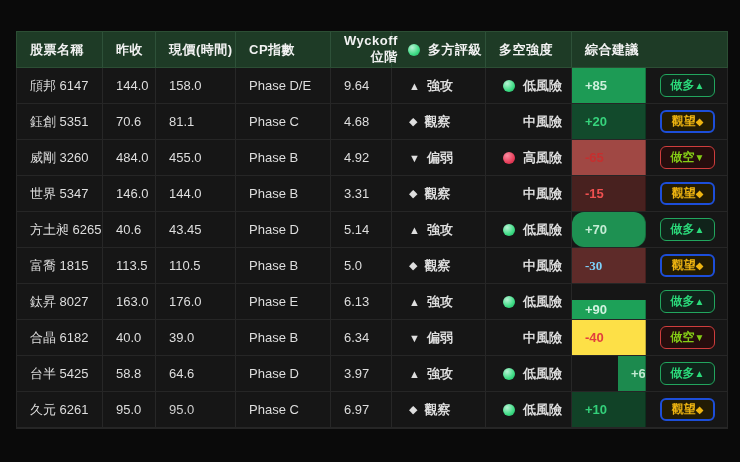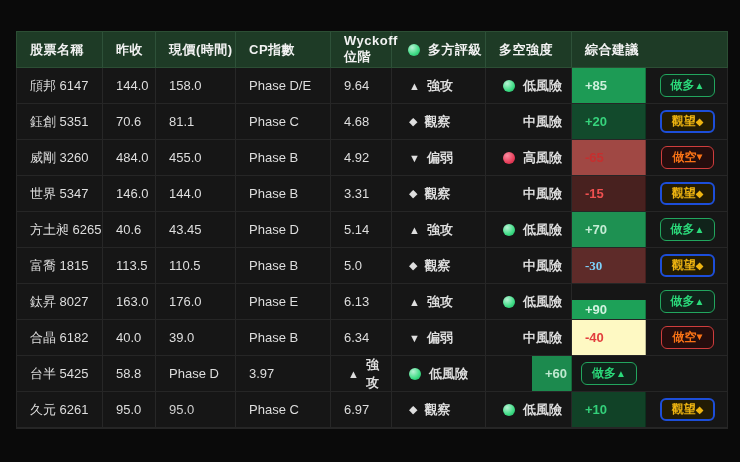--- a/index.html
+++ b/index.html
@@ -1,18 +1,18 @@
 <!DOCTYPE html>
 <html><head>
 <meta charset="utf-8">
 <style>
   * { margin:0; padding:0; box-sizing:border-box; }
   html,body { width:740px; height:462px; background:#0a0a0a; overflow:hidden;
     font-family:"Liberation Sans","DejaVu Sans",sans-serif; }
-  .page { position:relative; width:632px; height:462px; background:#0a0a0a; }
+  .page { position:relative; width:632px; height:462px; background:#0a0a0a;text-align:right; }
   .table { position:absolute; left:16px; top:31px; width:712px; }
 
   .grid { display:grid; grid-template-columns:86px 53px 80px 95px 61px 94px 86px 74px 83px; }
 
   .header { background:#1e3b26; height:37px; border:1px solid #2c4e34; }
   .hcell { display:flex; align-items:center; color:#f2f2f2; font-size:13px; font-weight:bold;
     border-right:1px solid #2e5139; padding-left:13px; letter-spacing:.5px; }
   .hcell:last-child { border-right:none; }
   .hcell.pad-lg { padding-left:16px; }
 
@@ -44,21 +44,21 @@
 
   .strength-cell { font-weight:bold; font-size:13px; padding-left:13px !important;
     border-right:1px solid rgba(0,0,0,.25) !important; }
 
   .advice-cell { justify-content:center; padding-left:0 !important; }
   .advice-btn { display:inline-flex; align-items:center; gap:0; height:23px; padding:0 10px;
     border-radius:6px; font-size:12px; font-weight:bold; background:transparent; cursor:pointer; }
   .advice-btn .b-icon { font-size:10px; }
   .a-long  { border:1.5px solid #22a65e; color:#2bd97a; background:#10231a; }
   .a-wait  { border:2px solid #1d4ed8; color:#eeb411; background:#221b04; }
-  .a-short { border:1.5px solid #cf3d3d; color:#f97316; background:#250d0d;font-family:Liberation Mono, monospace; }
+  .a-short { border:1.5px solid #cf3d3d; color:#84cc16; background:#250d0d; }
 </style>
 </head>
 <body>
 
 <div class="page">
   <div class="table">
 
     <div class="grid header">
       <div class="hcell">股票名稱</div>
       <div class="hcell">昨收</div>
@@ -173,21 +173,21 @@
     <div class="cell c-phase">Phase D</div>
     <div class="cell c-cp">5.14</div>
     <div class="cell rating t-bull">
       <span class="sig-icon">▲</span>
       <span>強攻</span>
     </div>
     <div class="cell risk r-low">
       <span class="ball risk-ball ball-green"></span>
       <span>低風險</span>
     </div>
-    <div class="cell strength-cell" style="background: rgb(30, 145, 82); color: rgb(197, 236, 213);">+70</div>
+    <div class="cell strength-cell" style="background: rgb(30, 145, 82); color: rgb(197, 236, 213); border-radius: 12px;">+70</div>
     <div class="cell advice-cell">
       <span class="advice-btn a-long">
         <span>做多</span>
         <span class="b-icon">▲</span>
       </span>
     </div>
   </div>
 
   <div class="grid row">
     <div class="cell">富喬 1815</div>
@@ -242,32 +242,33 @@
     <div class="cell c-phase">Phase B</div>
     <div class="cell c-cp">6.34</div>
     <div class="cell rating t-bear">
       <span class="sig-icon">▼</span>
       <span>偏弱</span>
     </div>
     <div class="cell risk r-mid">
       <span class="ball risk-ball ball-amber"></span>
       <span>中風險</span>
     </div>
-    <div class="cell strength-cell" style="background: #fef9c3; color: rgb(226, 62, 62);">-40</div>
+    <div class="cell strength-cell" style="background: #fde047; color: rgb(226, 62, 62);">-40</div>
     <div class="cell advice-cell">
       <span class="advice-btn a-short">
         <span>做空</span>
         <span class="b-icon">▼</span>
       </span>
     </div>
   </div>
 
   <div class="grid row">
     <div class="cell">台半 5425</div>
     <div class="cell c-prev">58.8</div>
+    <div class="cell price">64.6</div>
     <div class="cell c-phase">Phase D</div>
     <div class="cell c-cp">3.97</div>
     <div class="cell rating t-bull">
       <span class="sig-icon">▲</span>
       <span>強攻</span>
     </div>
     <div class="cell risk r-low">
       <span class="ball risk-ball ball-green"></span>
       <span>低風險</span>
     </div>

